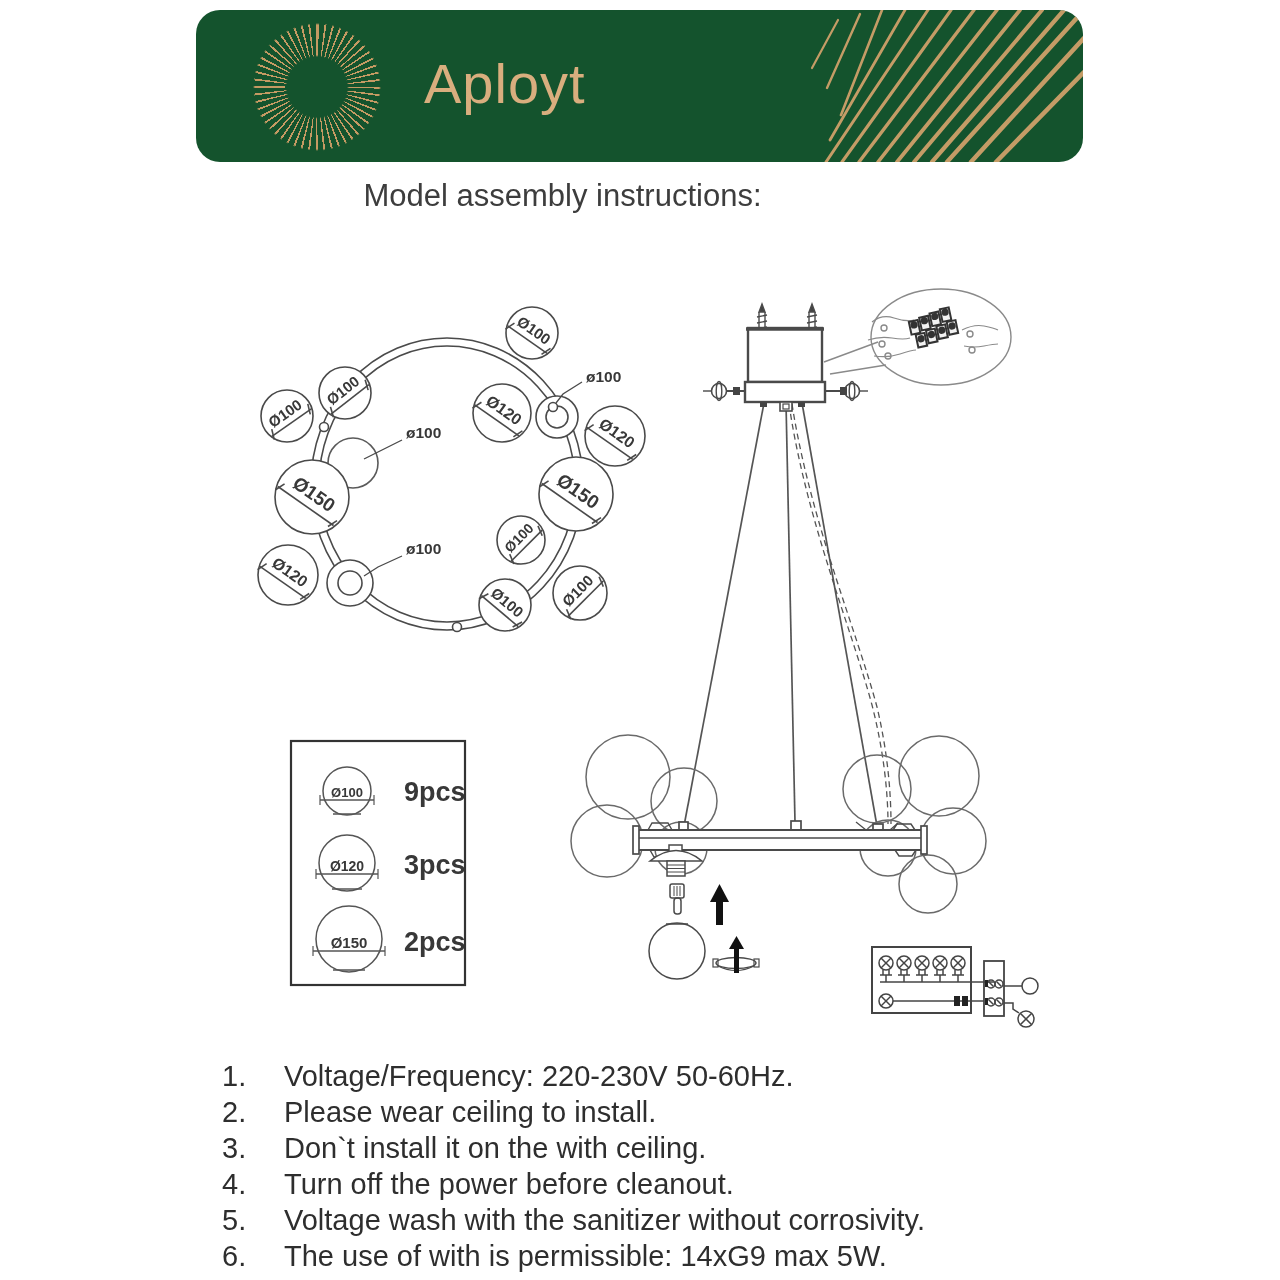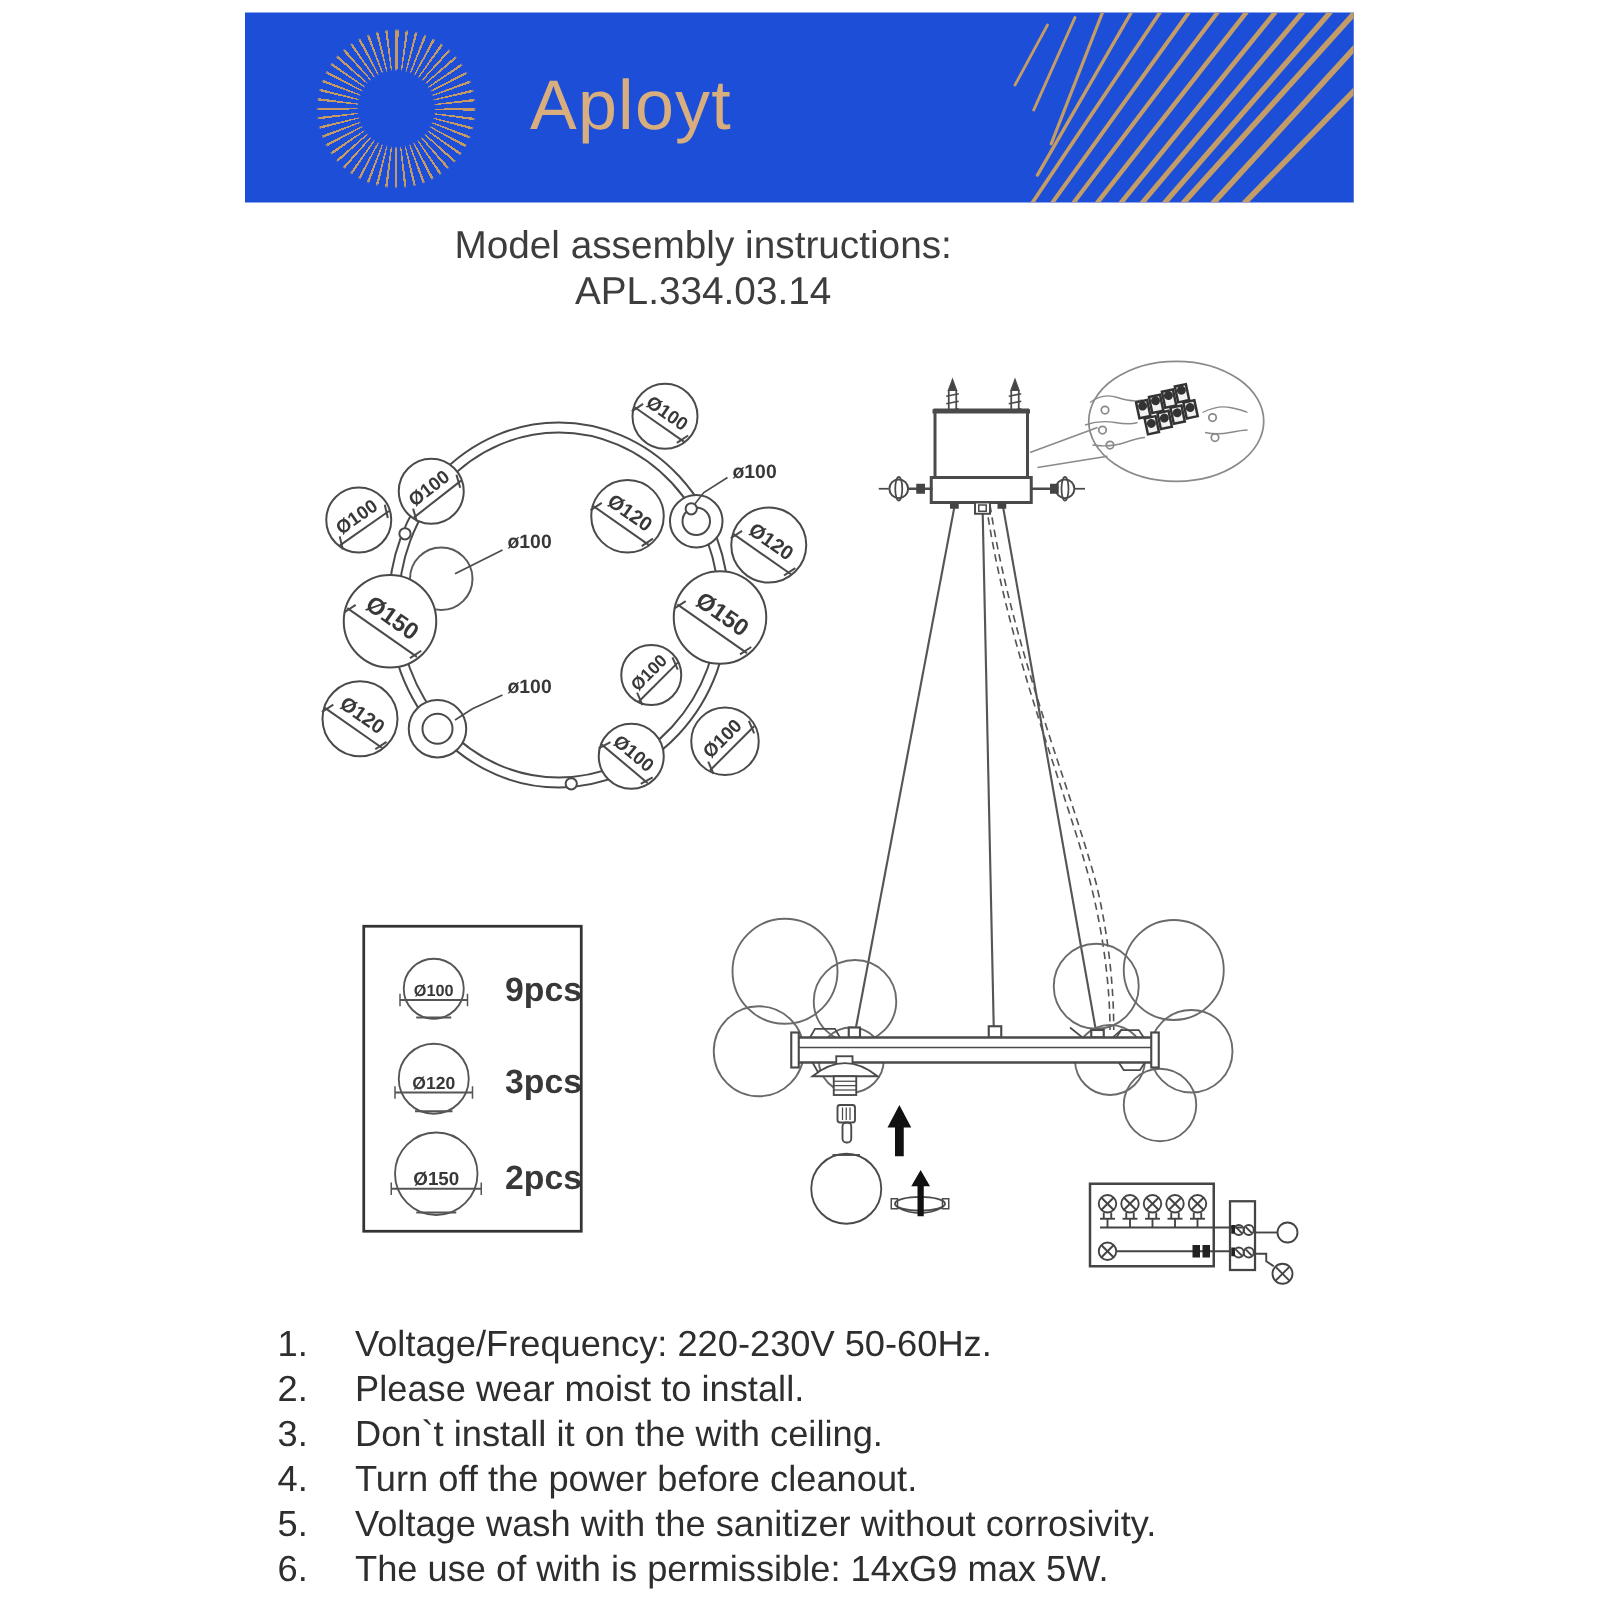--- a/index.html
+++ b/index.html
@@ -1,21 +1,21 @@
 <!DOCTYPE html>
 <html><head>
 <meta charset="utf-8">
 <style>
   html,body{margin:0;padding:0;background:#ffffff;}
   body{width:1280px;height:1280px;position:relative;overflow:hidden;
        font-family:"Liberation Sans", sans-serif;color:#333;}
 
   
   .banner{position:absolute;left:196px;top:10px;width:887px;height:152px;
-          background:#1d4ed8;overflow:hidden;}
+          background:#14532d;overflow:hidden;border-radius:24px;}
   .starburst{position:absolute;left:51px;top:7px;width:140px;height:140px;border-radius:50%;
      background:repeating-conic-gradient(#c59a63 0deg 1.8deg, rgba(0,0,0,0) 1.8deg 6.9deg);
      -webkit-mask:radial-gradient(circle closest-side, transparent 0 30px, #000 32px 62px, transparent 64px);
      mask:radial-gradient(circle closest-side, transparent 0 30px, #000 32px 62px, transparent 64px);}
   .brand{position:absolute;left:228px;top:50%;transform:translateY(-54%);
          font-size:56px;font-weight:400;letter-spacing:1px;color:#d9ae7e;}
   .fan{position:absolute;left:0;top:0;}
 
   
   .title-block{position:absolute;left:0;top:177px;width:1125px;text-align:center;
@@ -53,21 +53,20 @@
       <line x1="868" y1="0" x2="736" y2="152" stroke-width="4.2"></line>
       <line x1="888" y1="0" x2="751" y2="152" stroke-width="4.4"></line>
       <line x1="888" y1="28" x2="775" y2="152" stroke-width="4.5"></line>
       <line x1="888" y1="62" x2="800" y2="152" stroke-width="4.5"></line>
     </g>
   </svg>
 </div>
 
 <div class="title-block">
   <div>Model assembly instructions:</div>
-  <div>APL.334.03.14</div>
 </div>
 
 <svg class="diagram" width="1280" height="1280" viewBox="0 0 1280 1280">
 
   <g stroke="#4a4a4a" fill="none" stroke-width="1.6">
 
     <circle cx="353" cy="463" r="25" stroke="#5a5a5a"></circle>
 
     <ellipse cx="447" cy="484" rx="136" ry="146"></ellipse>
     <ellipse cx="447" cy="484" rx="128" ry="138"></ellipse>
@@ -464,21 +463,21 @@
   </g>
 </svg>
 
 <div class="instructions">
   <div class="inst-row">
     <span class="inst-num">1.</span>
     <span class="inst-text">Voltage/Frequency: 220-230V 50-60Hz.</span>
   </div>
   <div class="inst-row">
     <span class="inst-num">2.</span>
-    <span class="inst-text">Please wear moist to install.</span>
+    <span class="inst-text">Please wear ceiling to install.</span>
   </div>
   <div class="inst-row">
     <span class="inst-num">3.</span>
     <span class="inst-text">Don`t install it on the with ceiling.</span>
   </div>
   <div class="inst-row">
     <span class="inst-num">4.</span>
     <span class="inst-text">Turn off the power before cleanout.</span>
   </div>
   <div class="inst-row">

